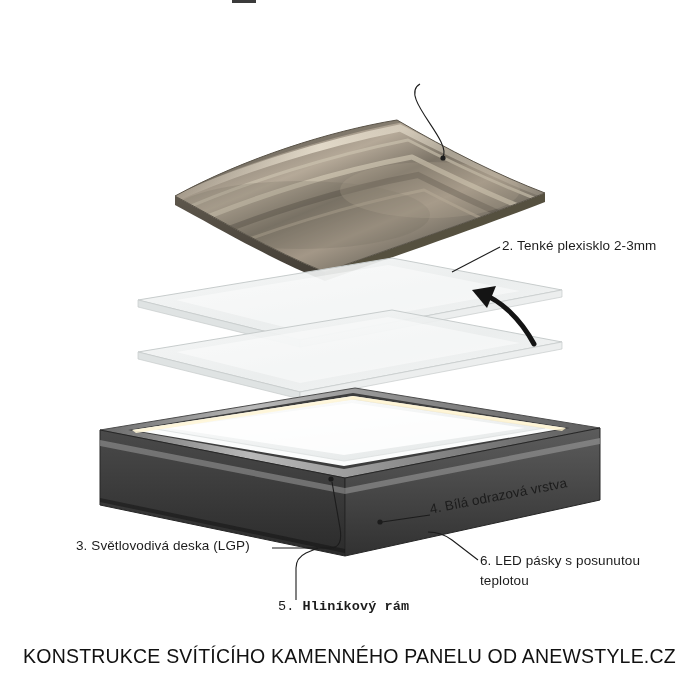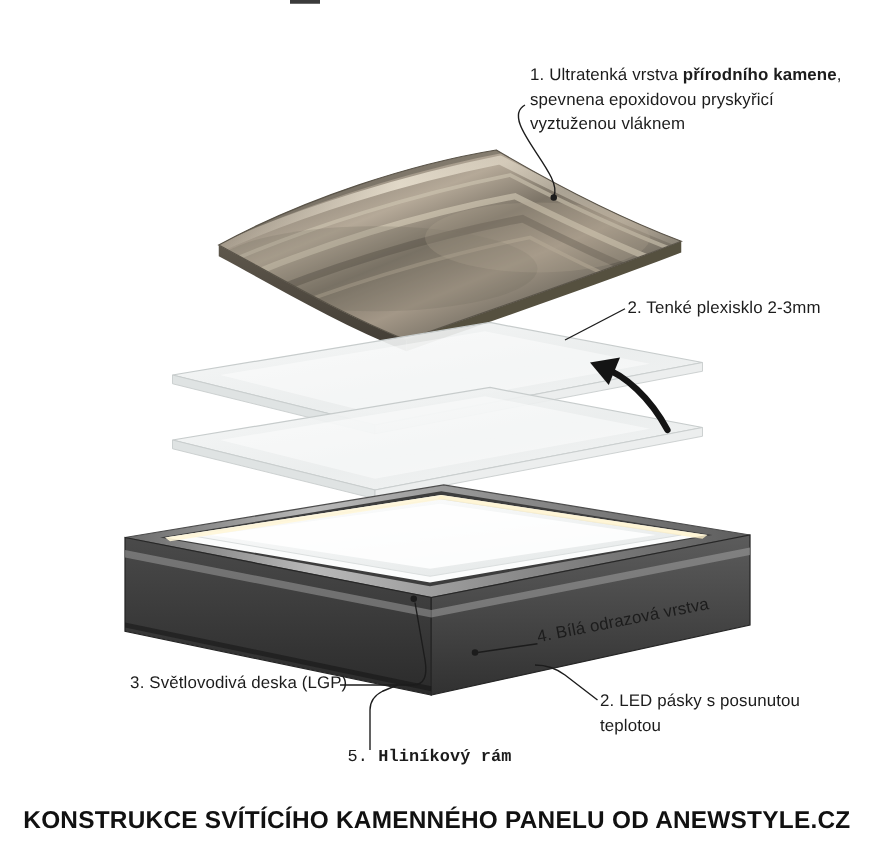--- a/index.html
+++ b/index.html
@@ -38,34 +38,34 @@
     position: absolute;
     font-size: 13.5px;
     color: #1c1c1c;
     line-height: 1.45;
     letter-spacing: 0.1px;
   }
   .callout b { font-weight: bold; }
 
   .c1 { left: 424px; top: 50px; width: 250px; }
   .c2 { left: 502px; top: 236px; width: 200px; }
-  .c3 { left: 76px;  top: 536px; width: 230px; text-align: center; }
+  .c3 { left: 76px;  top: 536px; width: 230px; }
   .c4 { left: 428px; top: 500px; width: 190px; transform: rotate(-11deg); transform-origin: left top; }
   .c5 { left: 278px; top: 597px; width: 200px; font-family: Liberation Mono, monospace; }
   .c6 { left: 480px; top: 551px; width: 190px; }
 
   
   .caption {
     position: absolute;
     left: 0;
     top: 645px;
     width: 699px;
     text-align: center;
     font-size: 19.5px;
-    font-weight: bold;
+    font-weight: normal;
     color: #111111;
     letter-spacing: 0.2px;
   }
 
   
   svg.overlay {
     position: absolute;
     left: 0; top: 0;
     width: 699px; height: 690px;
     pointer-events: none;
@@ -210,32 +210,28 @@
 
       <path d="M430 515 L382 522"></path>
       <circle cx="380" cy="522" r="2.6" fill="#1c1c1c" stroke="none"></circle>
 
       <path d="M296 600 L296 568 C296 560, 300 556, 306 553 L318 548"></path>
 
       <path d="M478 560 L452 540 C444 534, 436 532, 428 532"></path>
     </g>
   </svg>
 
-  <div class="callout c1">
-    <span>1.</span>
-    <span>Ultratenká vrstva </span><b>přírodního kamene</b><span>, spevnena epoxidovou pryskyřicí vyztuženou vláknem</span>
-  </div>
 
   <div class="callout c2">2. Tenké plexisklo 2-3mm</div>
 
   <div class="callout c3">3. Světlovodivá deska (LGP)</div>
 
   <div class="callout c4">4. Bílá odrazová vrstva</div>
 
   <div class="callout c5">
     <span>5. </span><b>Hliníkový rám</b>
   </div>
 
-  <div class="callout c6">2. LED pásky s posunutou teplotou</div>
+  <div class="callout c6">6. LED pásky s posunutou teplotou</div>
 
   <div class="caption">KONSTRUKCE SVÍTÍCÍHO KAMENNÉHO PANELU OD ANEWSTYLE.CZ</div>
 
 </div>
 
 </body></html>

